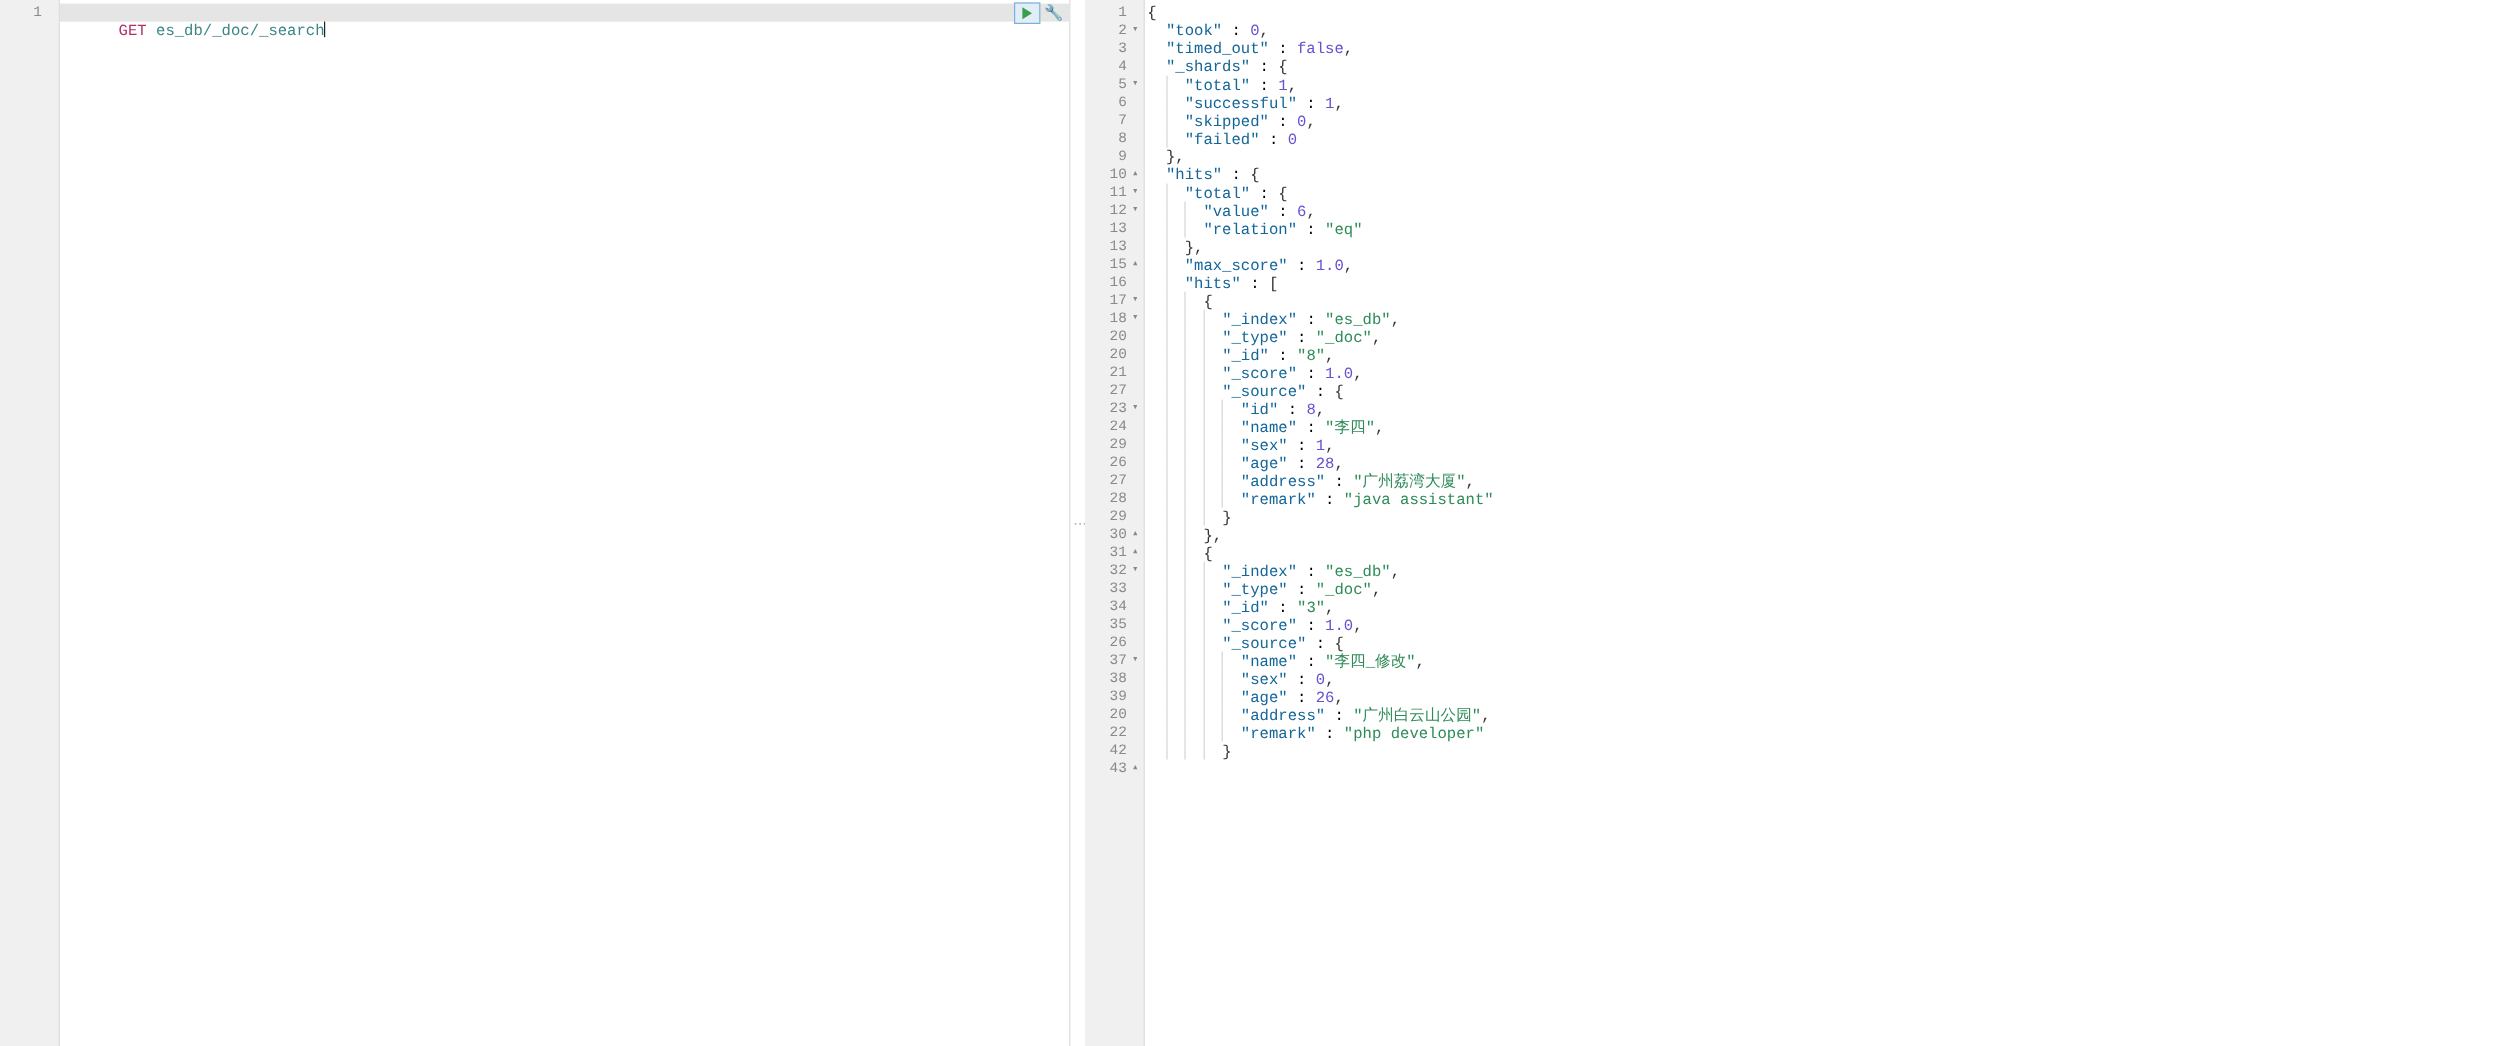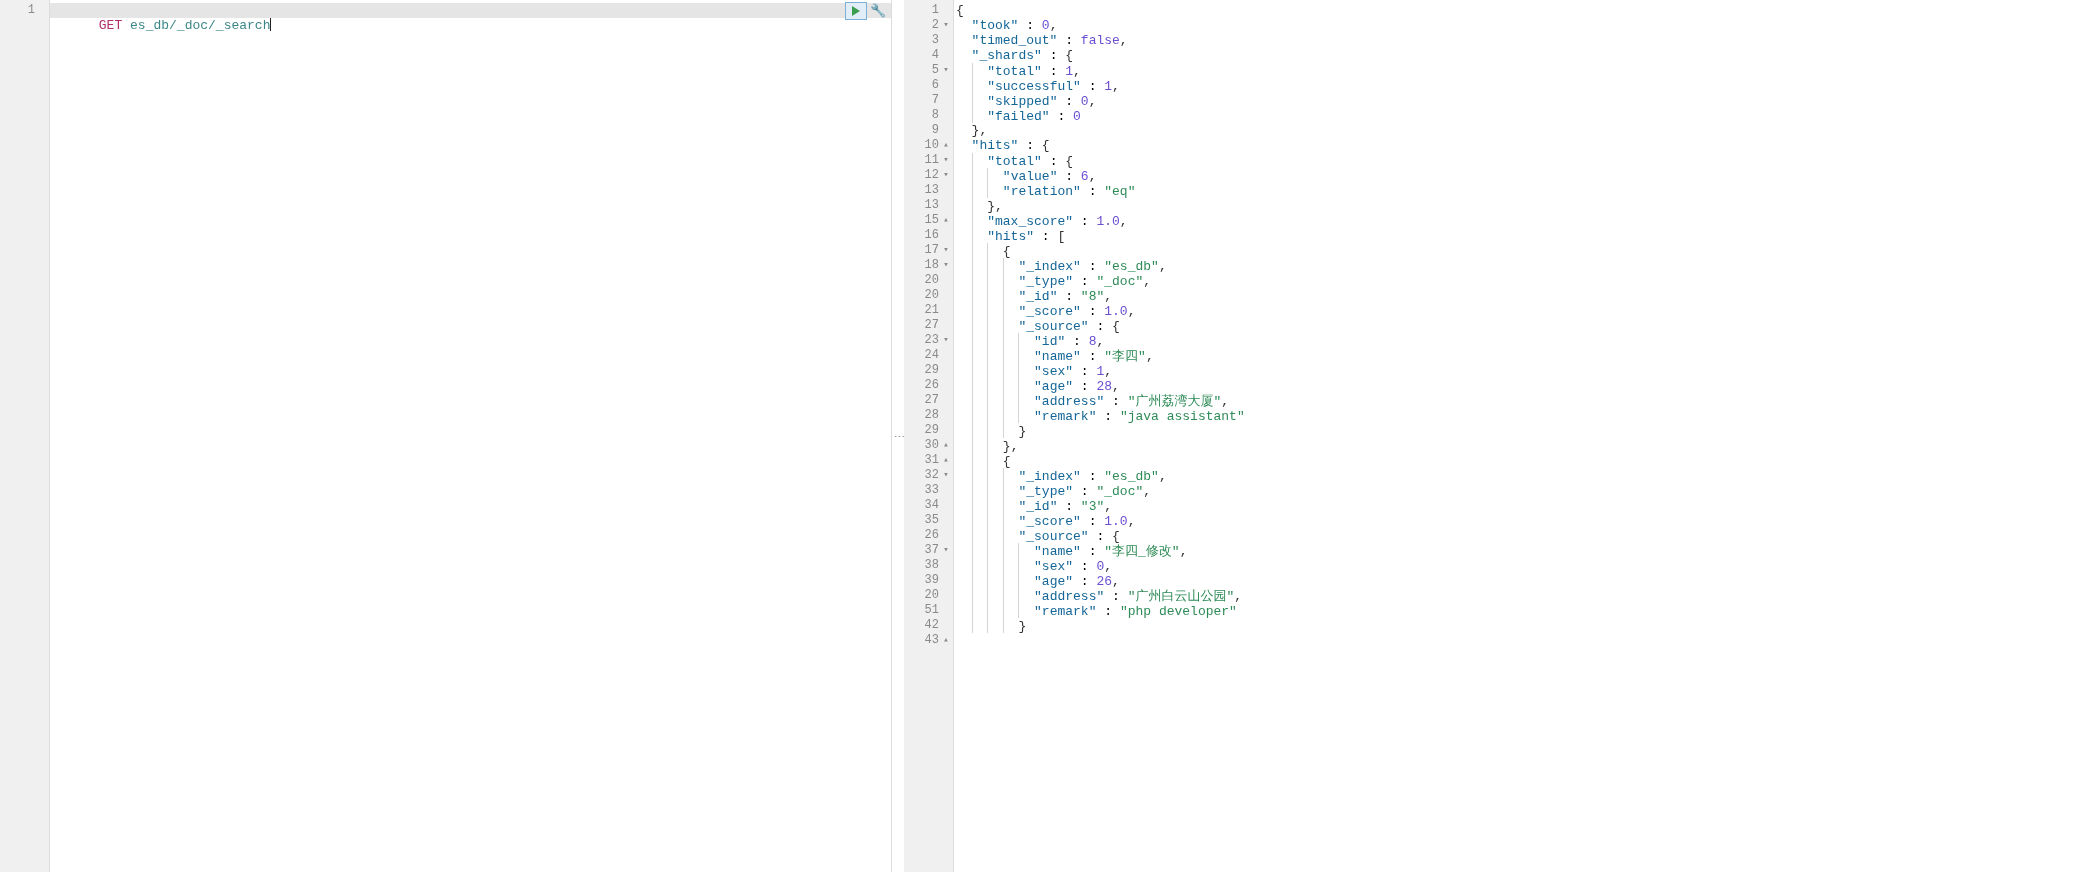--- a/index.html
+++ b/index.html
@@ -194,21 +194,21 @@
       <div class="ln">31<span class="fold">▴</span></div>
       <div class="ln">32<span class="fold">▾</span></div>
       <div class="ln">33</div>
       <div class="ln">34</div>
       <div class="ln">35</div>
       <div class="ln">26</div>
       <div class="ln">37<span class="fold">▾</span></div>
       <div class="ln">38</div>
       <div class="ln">39</div>
       <div class="ln">20</div>
-      <div class="ln">51</div>
+      <div class="ln">22</div>
       <div class="ln">42</div>
       <div class="ln">43<span class="fold">▴</span></div>
     </div>
   <div class="editor editor-r" id="right-editor">
       <div class="line"><span class="tk-punc">{</span></div>
       <div class="line"><span>  </span><span class="tk-key">"took"</span><span> : </span><span class="tk-num">0</span><span class="tk-punc">,</span></div>
       <div class="line"><span>  </span><span class="tk-key">"timed_out"</span><span> : </span><span class="tk-bool">false</span><span class="tk-punc">,</span></div>
       <div class="line"><span>  </span><span class="tk-key">"_shards"</span><span> : </span><span class="tk-punc">{</span></div>
       <div class="line">  <span class="guide"></span>  <span class="tk-key">"total"</span><span> : </span><span class="tk-num">1</span><span class="tk-punc">,</span></div>
       <div class="line">  <span class="guide"></span>  <span class="tk-key">"successful"</span><span> : </span><span class="tk-num">1</span><span class="tk-punc">,</span></div>

